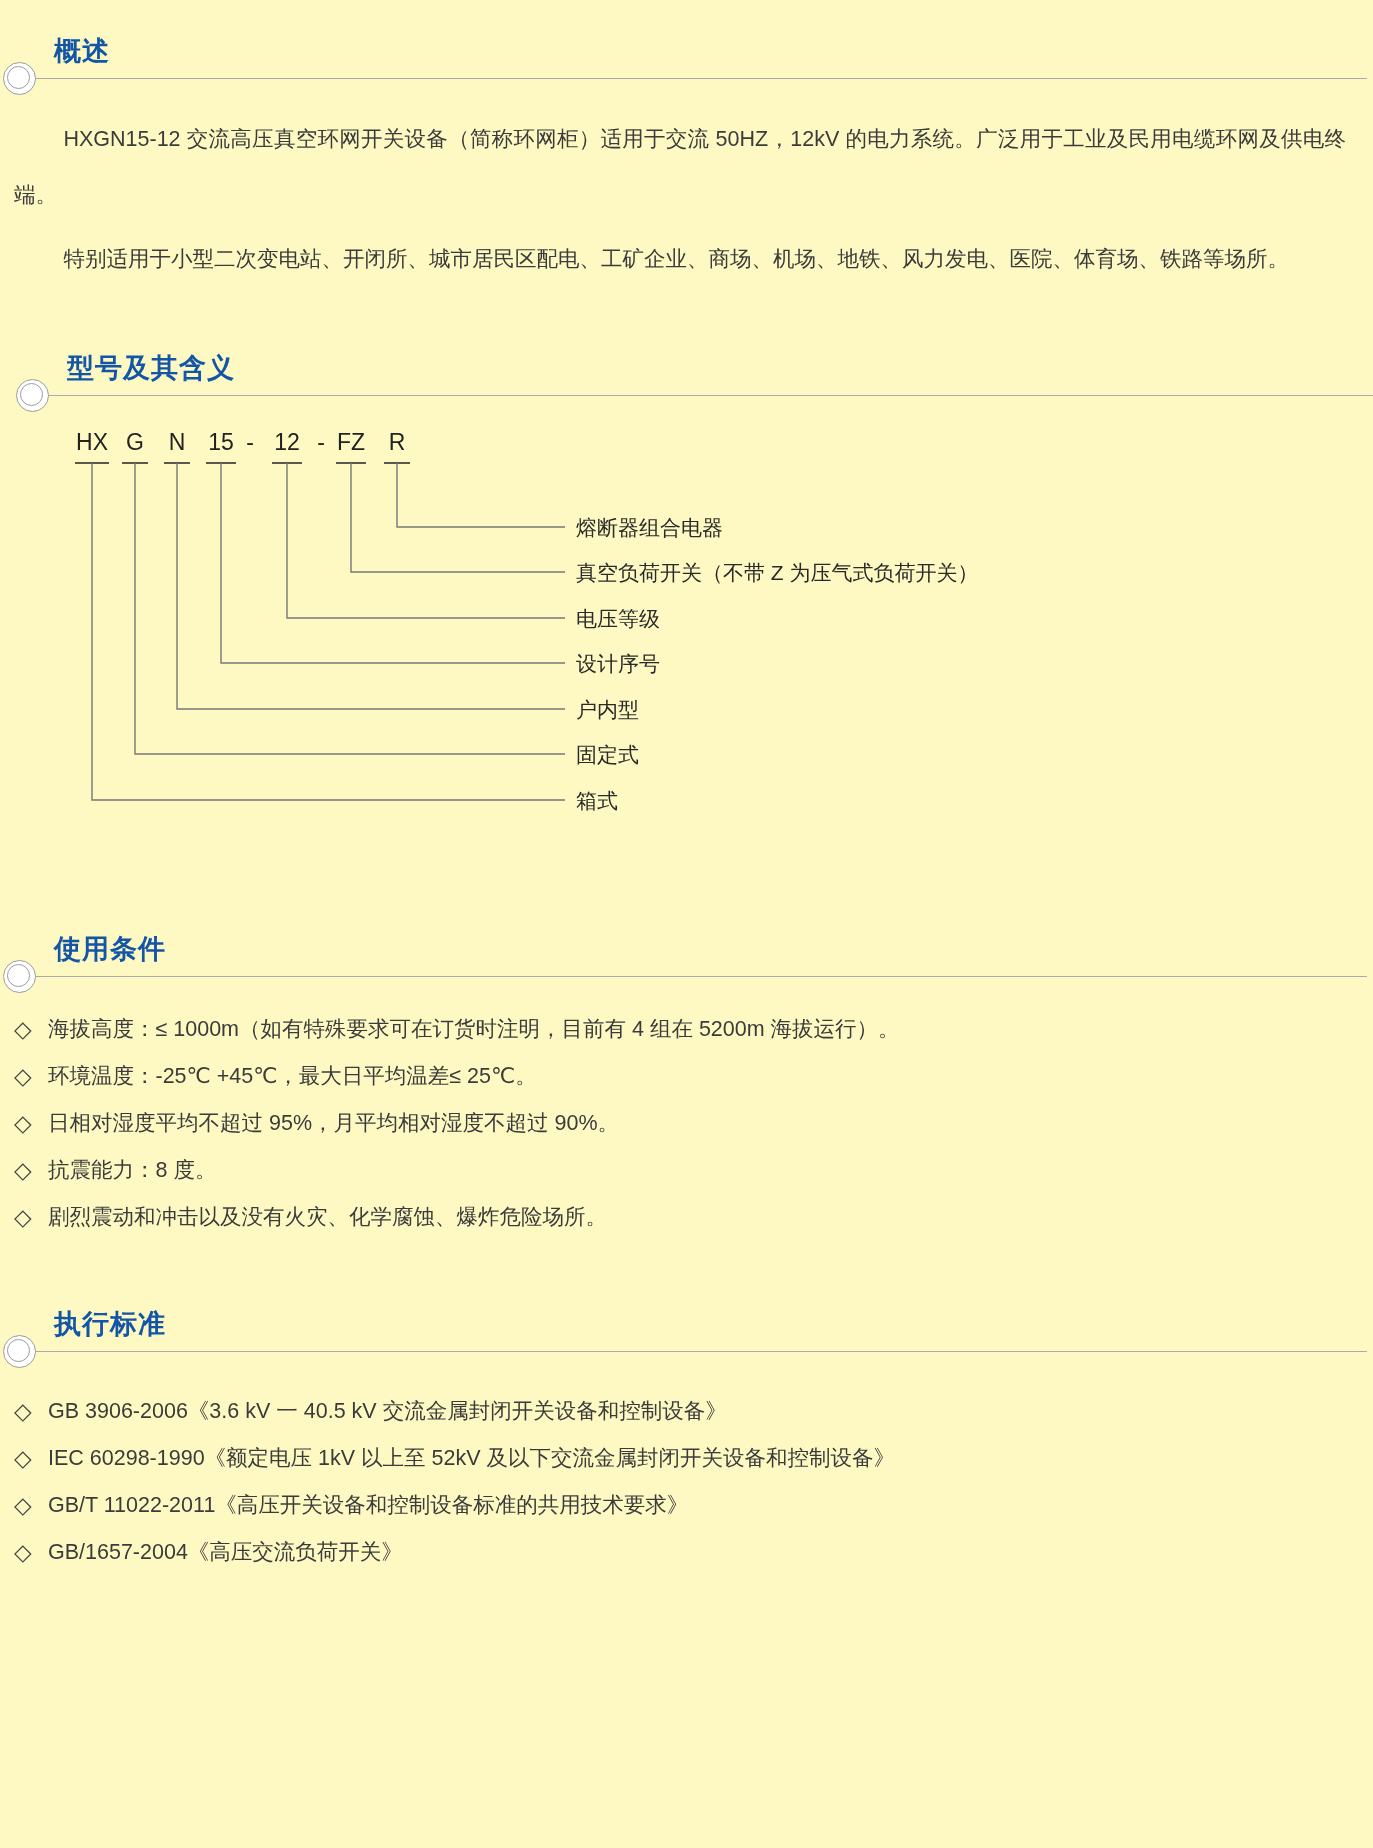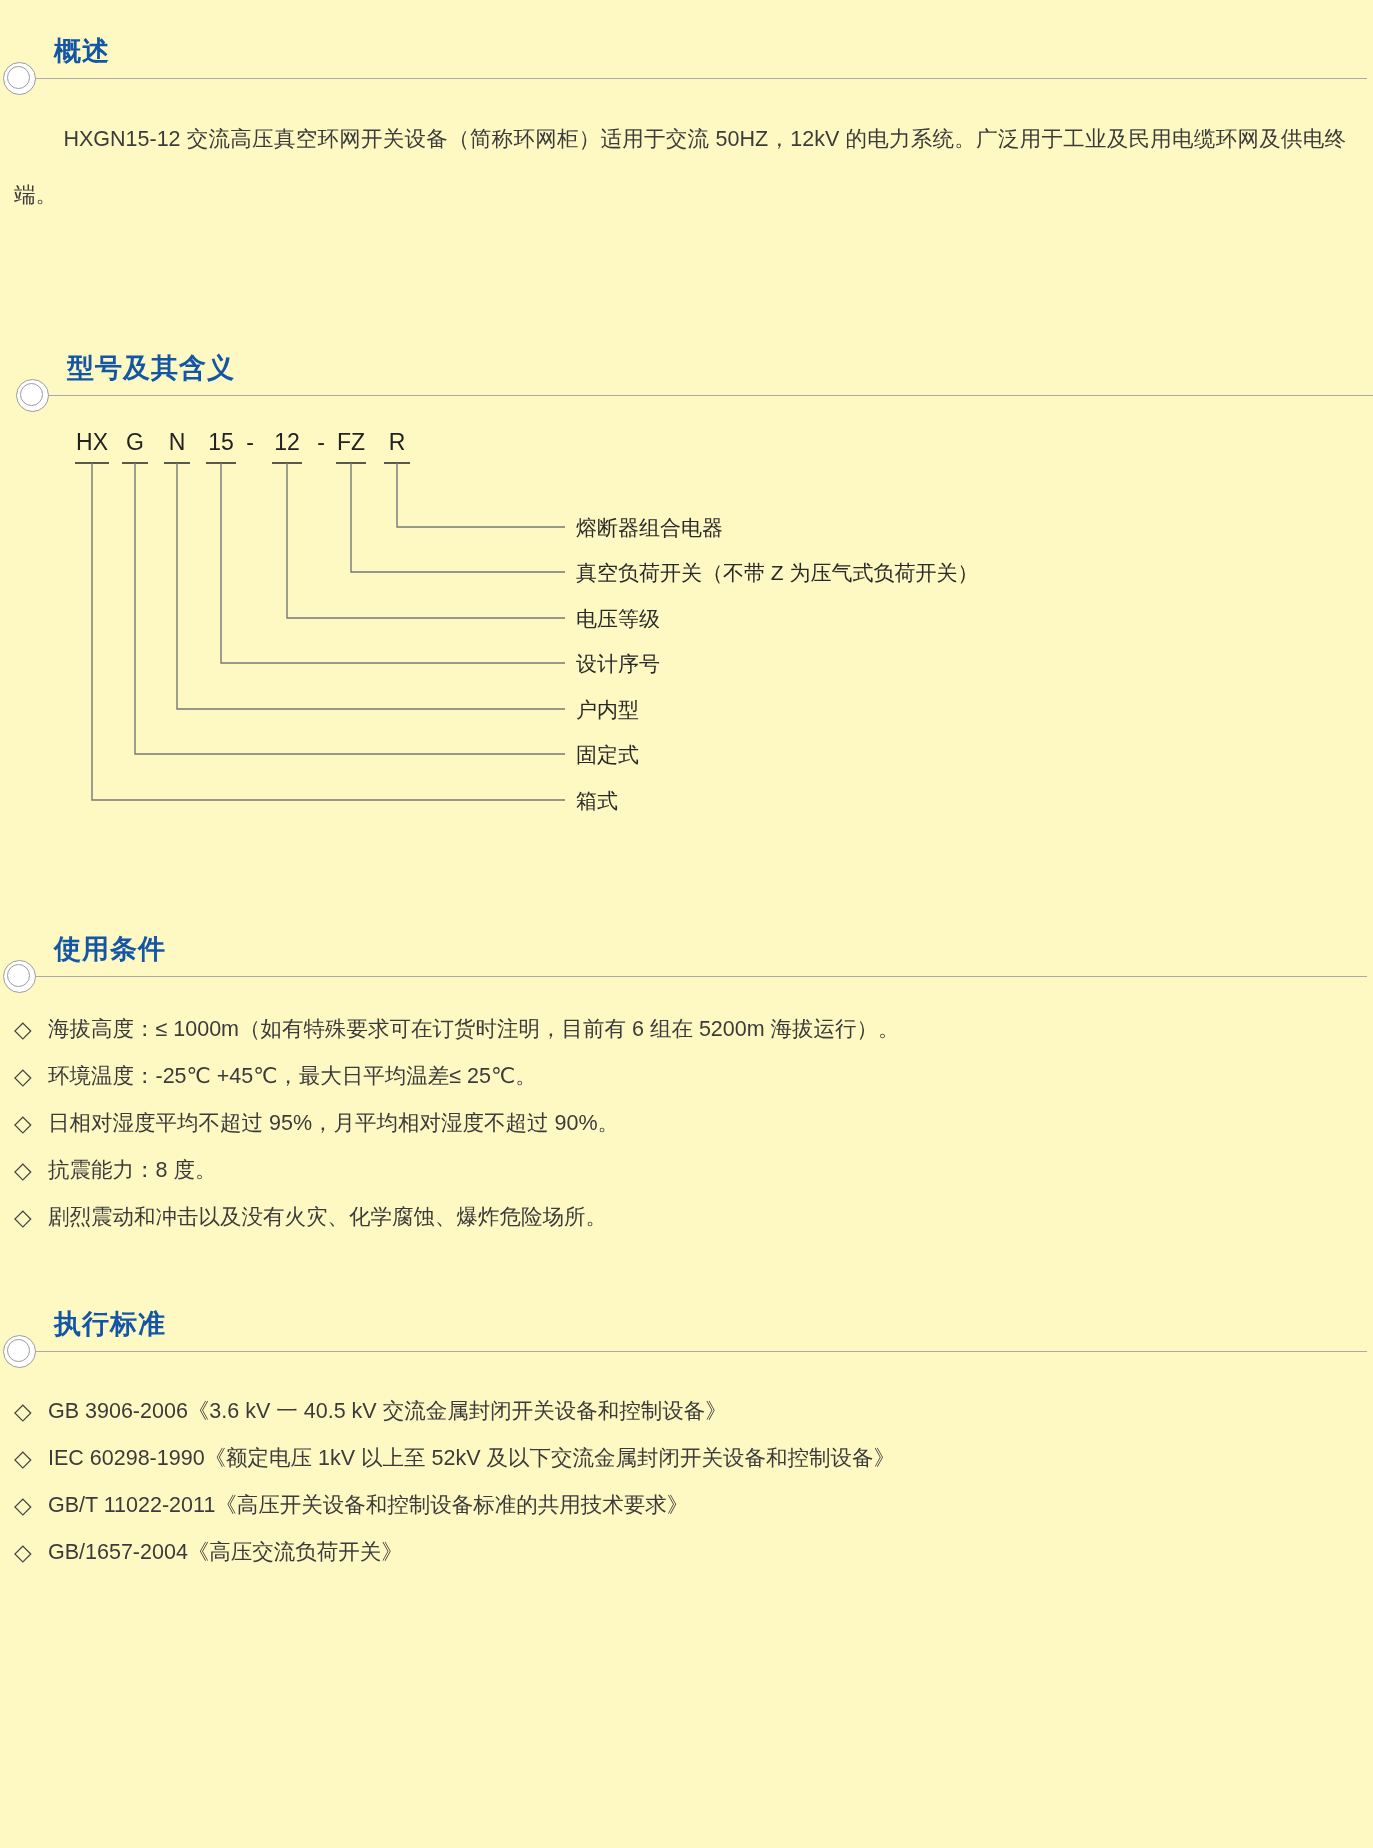--- a/index.html
+++ b/index.html
@@ -66,20 +66,21 @@
 <body>
 
 <div class="page">
 
   <section class="section" style="top:33px; height:260px;">
     <h2 class="sec-title">概述</h2>
     <span class="ring-icon"></span>
     <div class="rule-line"></div>
     <div class="overview-body">
       <p class="para">HXGN15-12 交流高压真空环网开关设备（简称环网柜）适用于交流 50HZ，12kV 的电力系统。广泛用于工业及民用电缆环网及供电终端。</p>
+      <p class="para">特别适用于小型二次变电站、开闭所、城市居民区配电、工矿企业、商场、机场、地铁、风力发电、医院、体育场、铁路等场所。</p>
     </div>
   </section>
 
   <section class="section" style="top:350px; height:500px;margin-left:13px;">
     <h2 class="sec-title">型号及其含义</h2>
     <span class="ring-icon"></span>
     <div class="rule-line"></div>
 
     <svg class="model-svg" width="980" height="420" viewBox="0 0 980 420">
 
@@ -119,21 +120,21 @@
     </svg>
   </section>
 
   <section class="section" style="top:931px; height:330px;">
     <h2 class="sec-title">使用条件</h2>
     <span class="ring-icon"></span>
     <div class="rule-line"></div>
     <ul class="bullet-list">
       <li class="bullet-item">
         <span class="diamond-icon">◇</span>
-        <span>海拔高度：≤ 1000m（如有特殊要求可在订货时注明，目前有 6 组在 5200m 海拔运行）。</span>
+        <span>海拔高度：≤ 1000m（如有特殊要求可在订货时注明，目前有 4 组在 5200m 海拔运行）。</span>
       </li>
       <li class="bullet-item">
         <span class="diamond-icon">◇</span>
         <span>环境温度：-25℃ +45℃，最大日平均温差≤ 25℃。</span>
       </li>
       <li class="bullet-item">
         <span class="diamond-icon">◇</span>
         <span>日相对湿度平均不超过 95%，月平均相对湿度不超过 90%。</span>
       </li>
       <li class="bullet-item">

